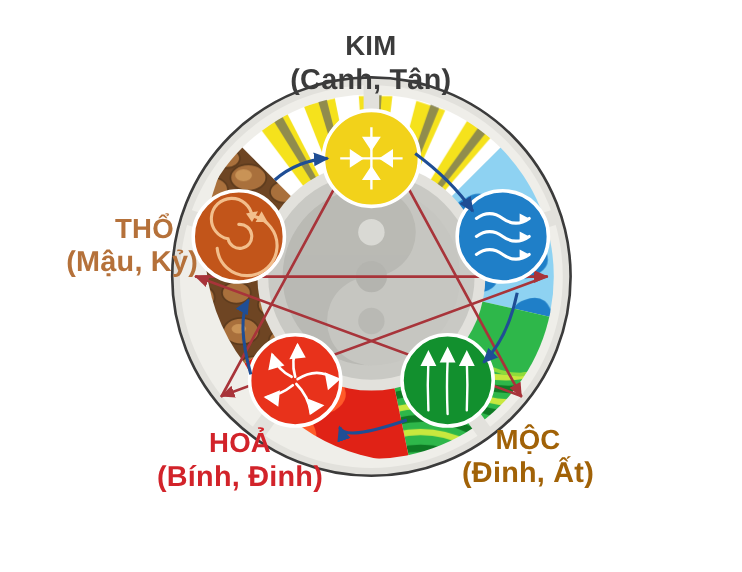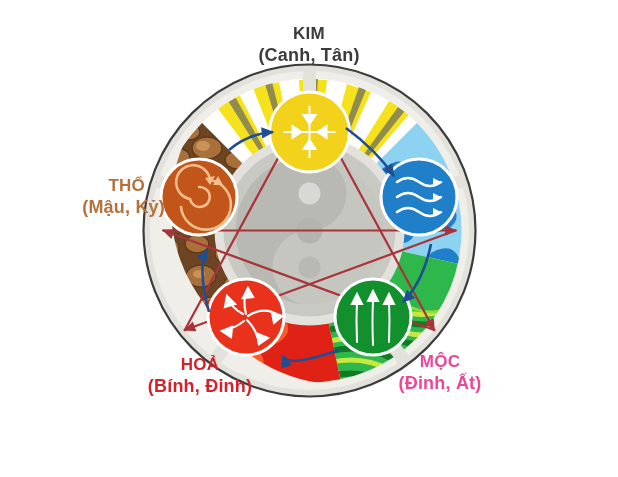--- a/index.html
+++ b/index.html
@@ -23,25 +23,25 @@
   .lbl {
     position: absolute;
     text-align: center;
     font-weight: bold;
     white-space: nowrap;
     line-height: 1.22;
     letter-spacing: 0.2px;
   }
   .lbl .el {
     display: block;
-    font-size: 17px;
+    font-size: 23px;
   }
   .lbl .stems {
     display: block;
-    font-size: 18px;
+    font-size: 24px;
   }
   
   #label-kim {
     left: 199px;
     top: 24px;
     width: 220px;
     color: #3b3b3b;
   }
   
   #label-thuy {
@@ -67,21 +67,21 @@
     left: 105px;
     top: 355px;
     width: 190px;
     color: #d2232a;
   }
   
   #label-moc {
     left: 340px;
     top: 352px;
     width: 200px;
-    color: #ec4899;
+    color: #a16207;
   }
   svg.wheel {
     position: absolute;
     left: 141px;
     top: 62px;
     width: 337px;
     height: 337px;
     display: block;
   }
 </style>

